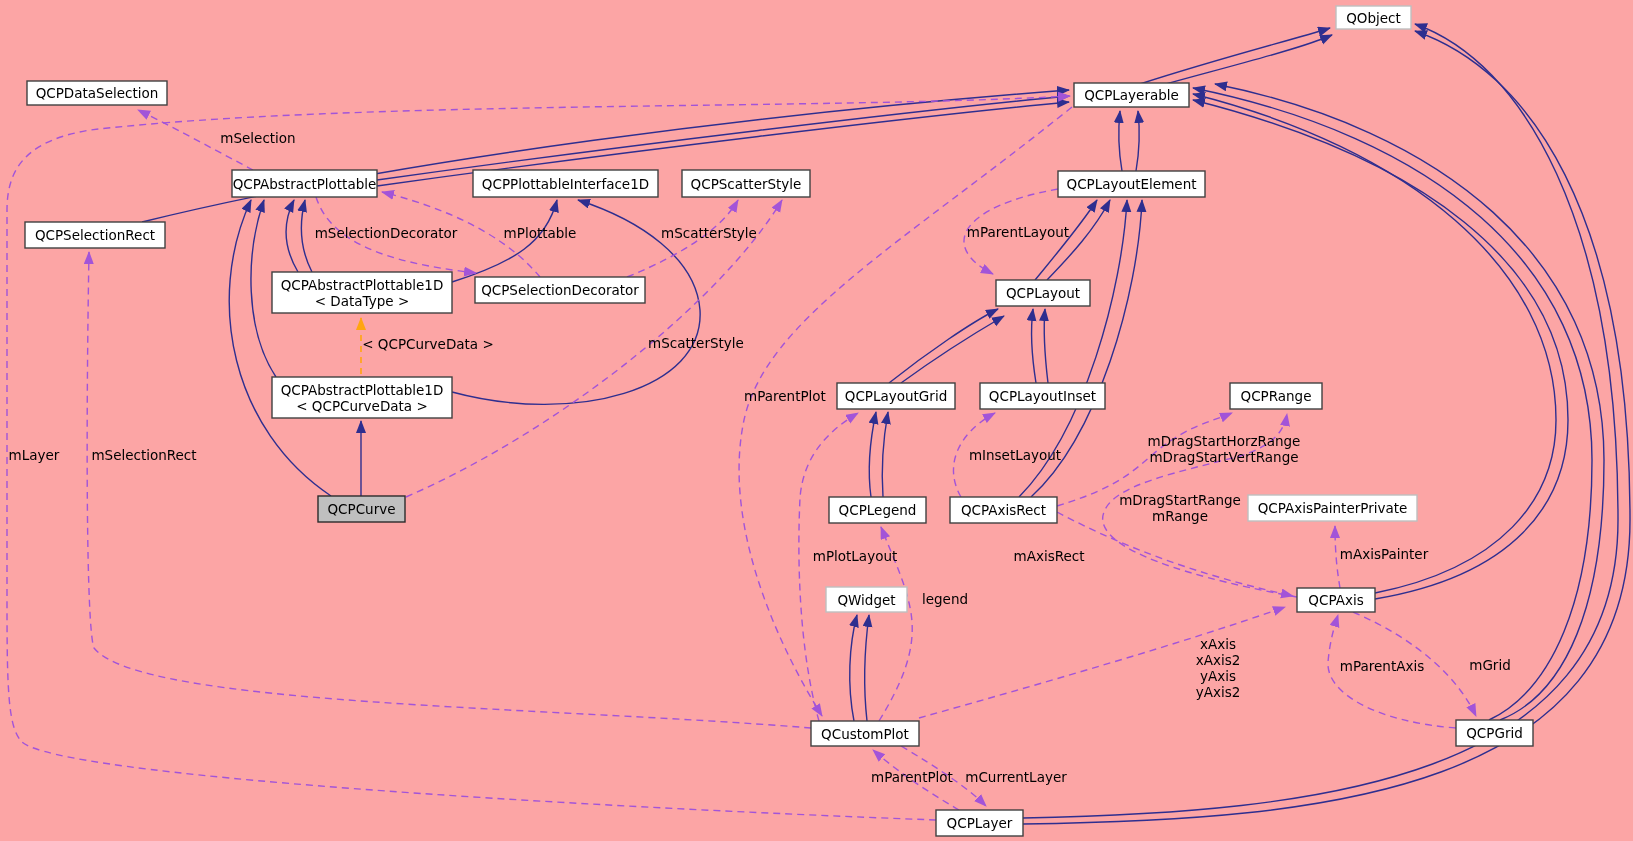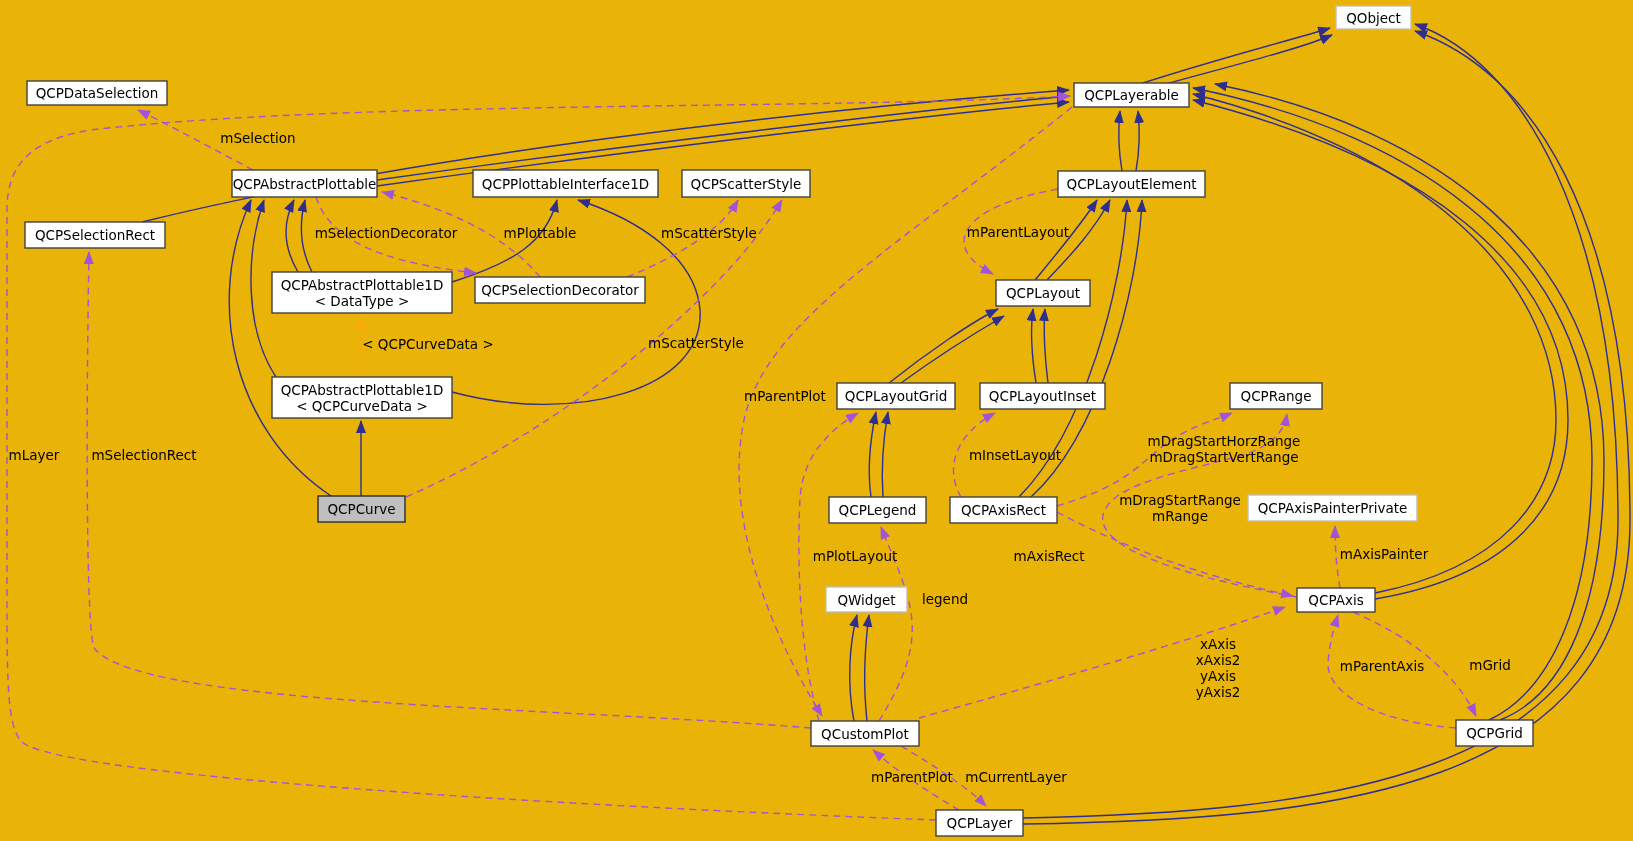--- a/index.html
+++ b/index.html
@@ -1,16 +1,16 @@
 <!DOCTYPE html>
 <html><head>
 <meta charset="utf-8">
 <style>
   html,body{margin:0;padding:0;background:#ffffff;}
-  .stage{position:relative;width:1633px;height:841px;background:#eab308;overflow:hidden;
+  .stage{position:relative;width:1633px;height:841px;background:#fca5a5;overflow:hidden;
          font-family:"DejaVu Sans","Liberation Sans",sans-serif;}
   svg{position:absolute;left:0;top:0;}
   .edge-inh{fill:none;stroke:#2e2e8f;stroke-width:1.4;}
   .edge-use{fill:none;stroke:#a254d8;stroke-width:1.4;stroke-dasharray:7 5;}
   .edge-tpl{fill:none;stroke:#ffa510;stroke-width:1.6;stroke-dasharray:6 5;}
   .node-rect{fill:#ffffff;stroke:#404040;stroke-width:1.4;}
   .node-rect.ext{stroke:#bfbfbf;}
   .node-rect.focus{fill:#bfbfbf;stroke:#2b2b2b;}
   .node-label{fill:#000000;font-size:13.5px;text-anchor:middle;}
   .edge-label{fill:#000000;font-size:13.5px;text-anchor:middle;}

